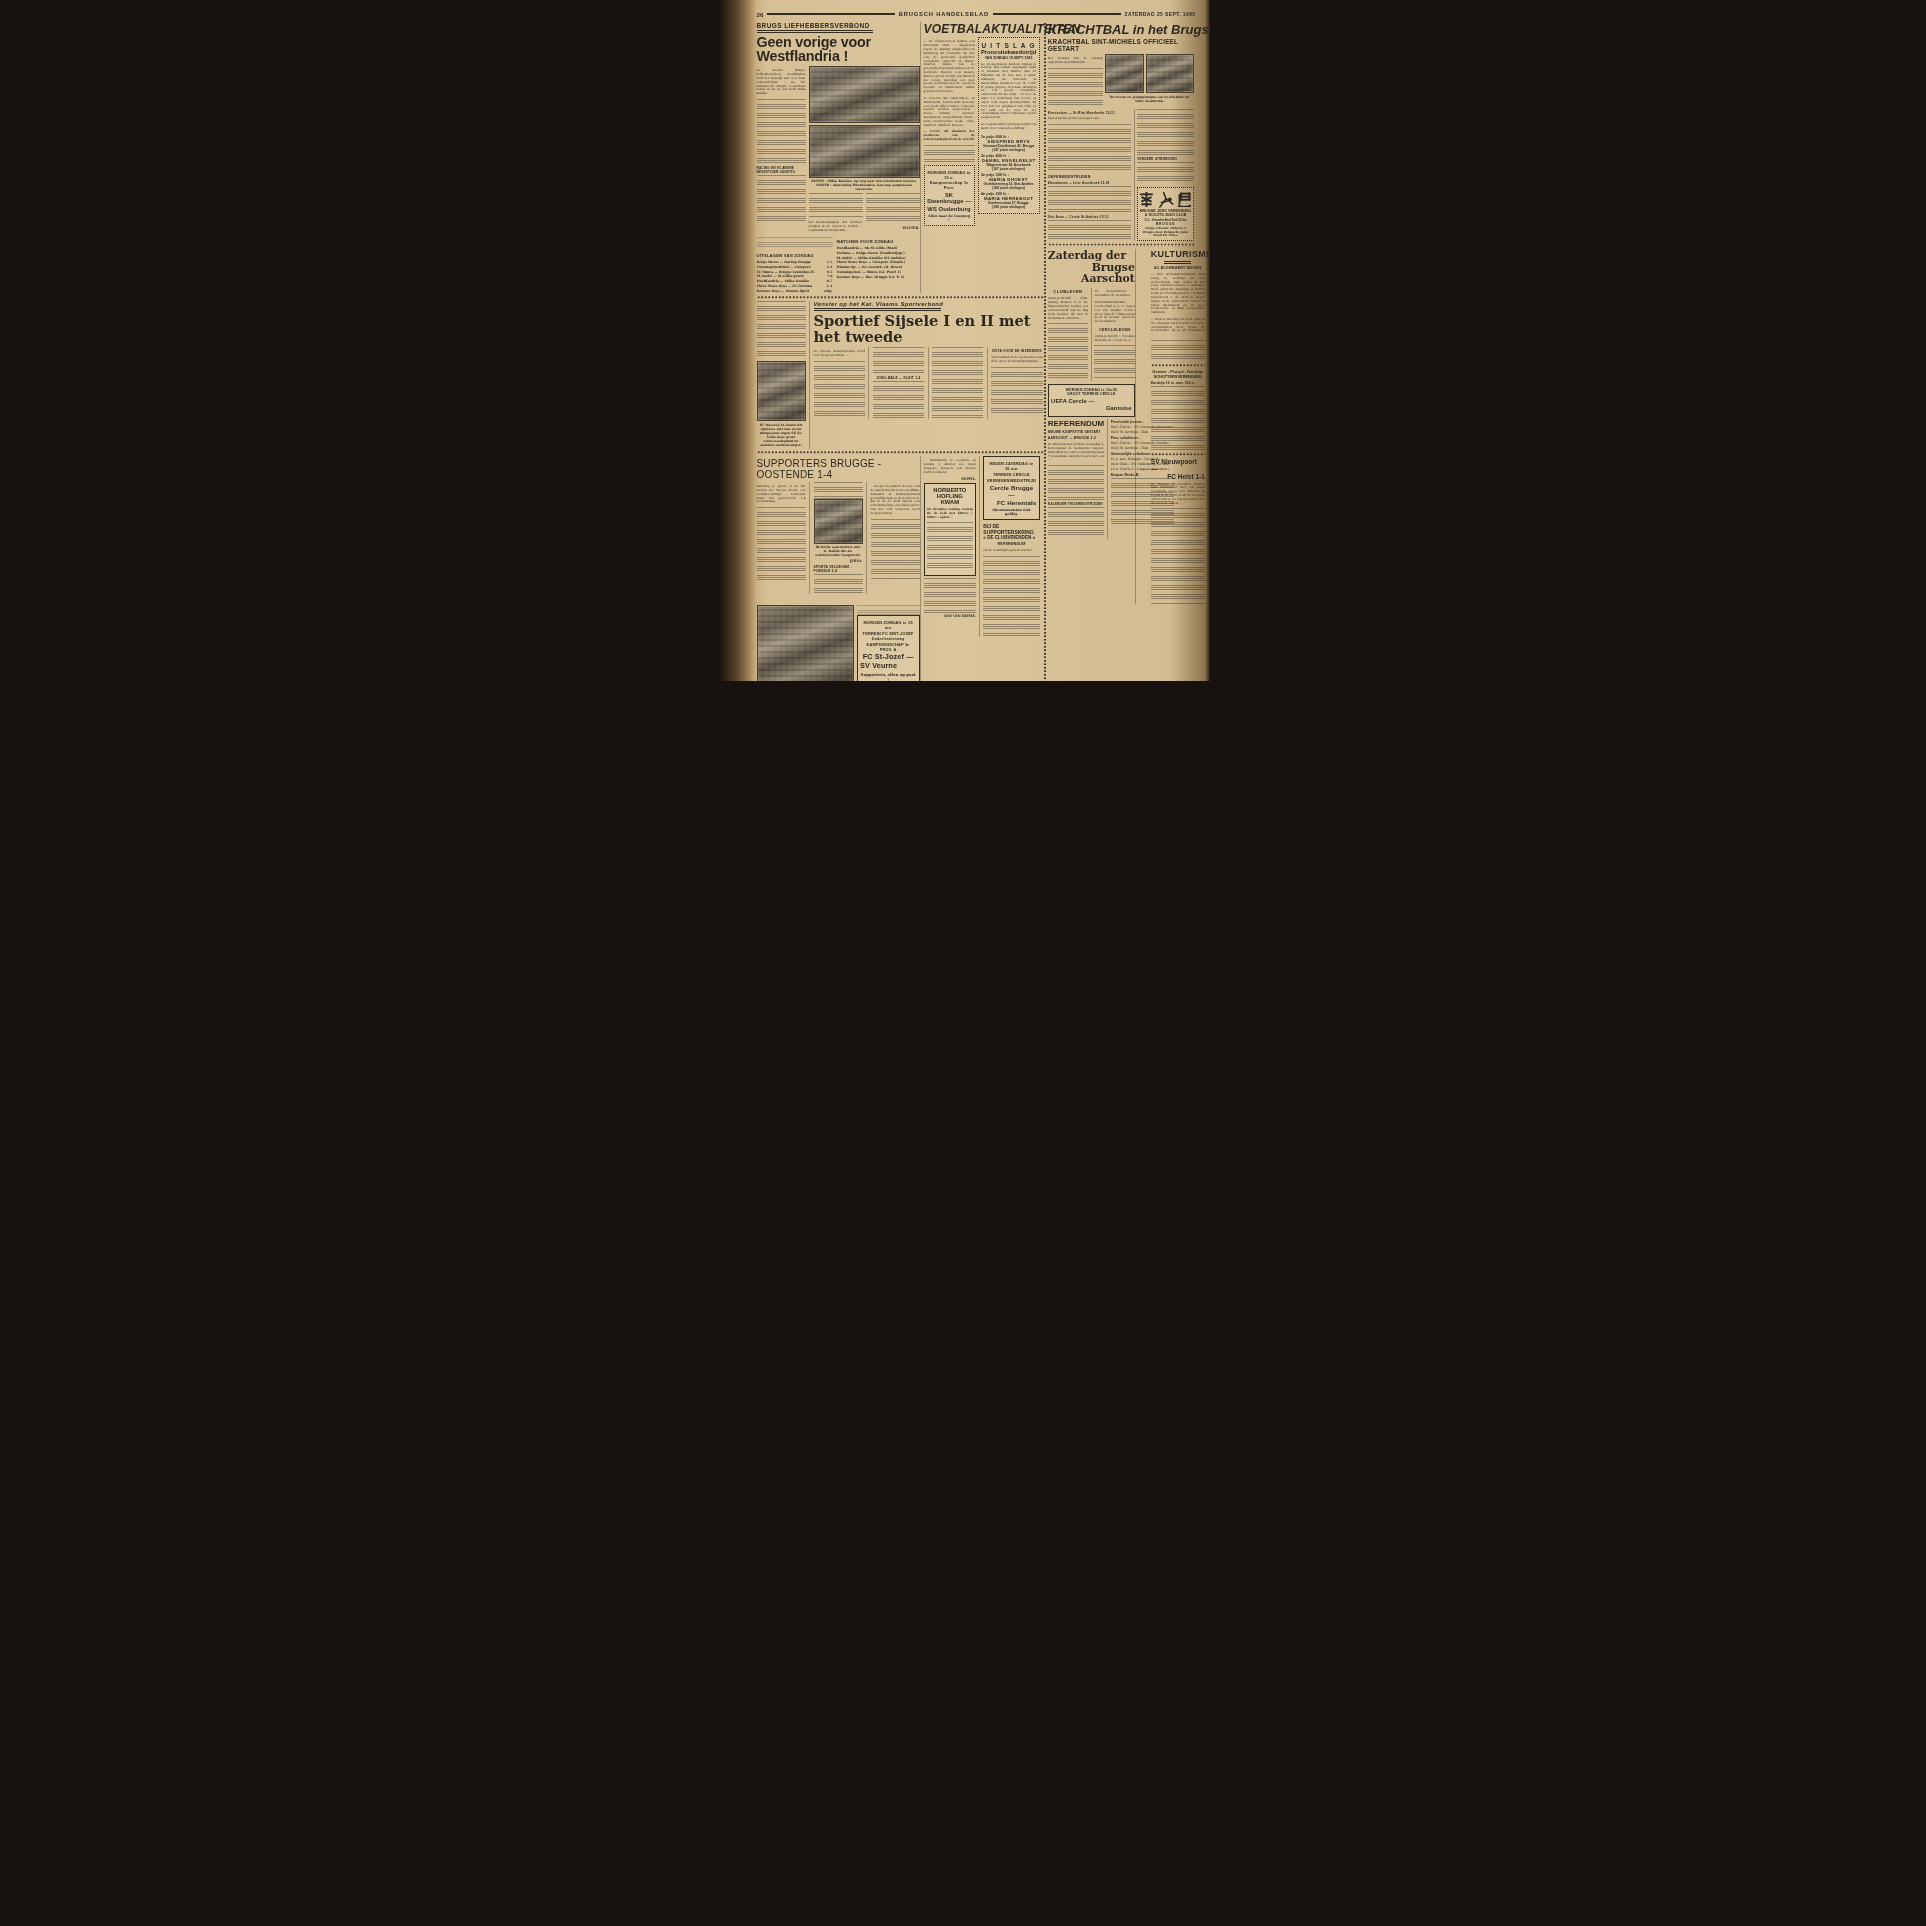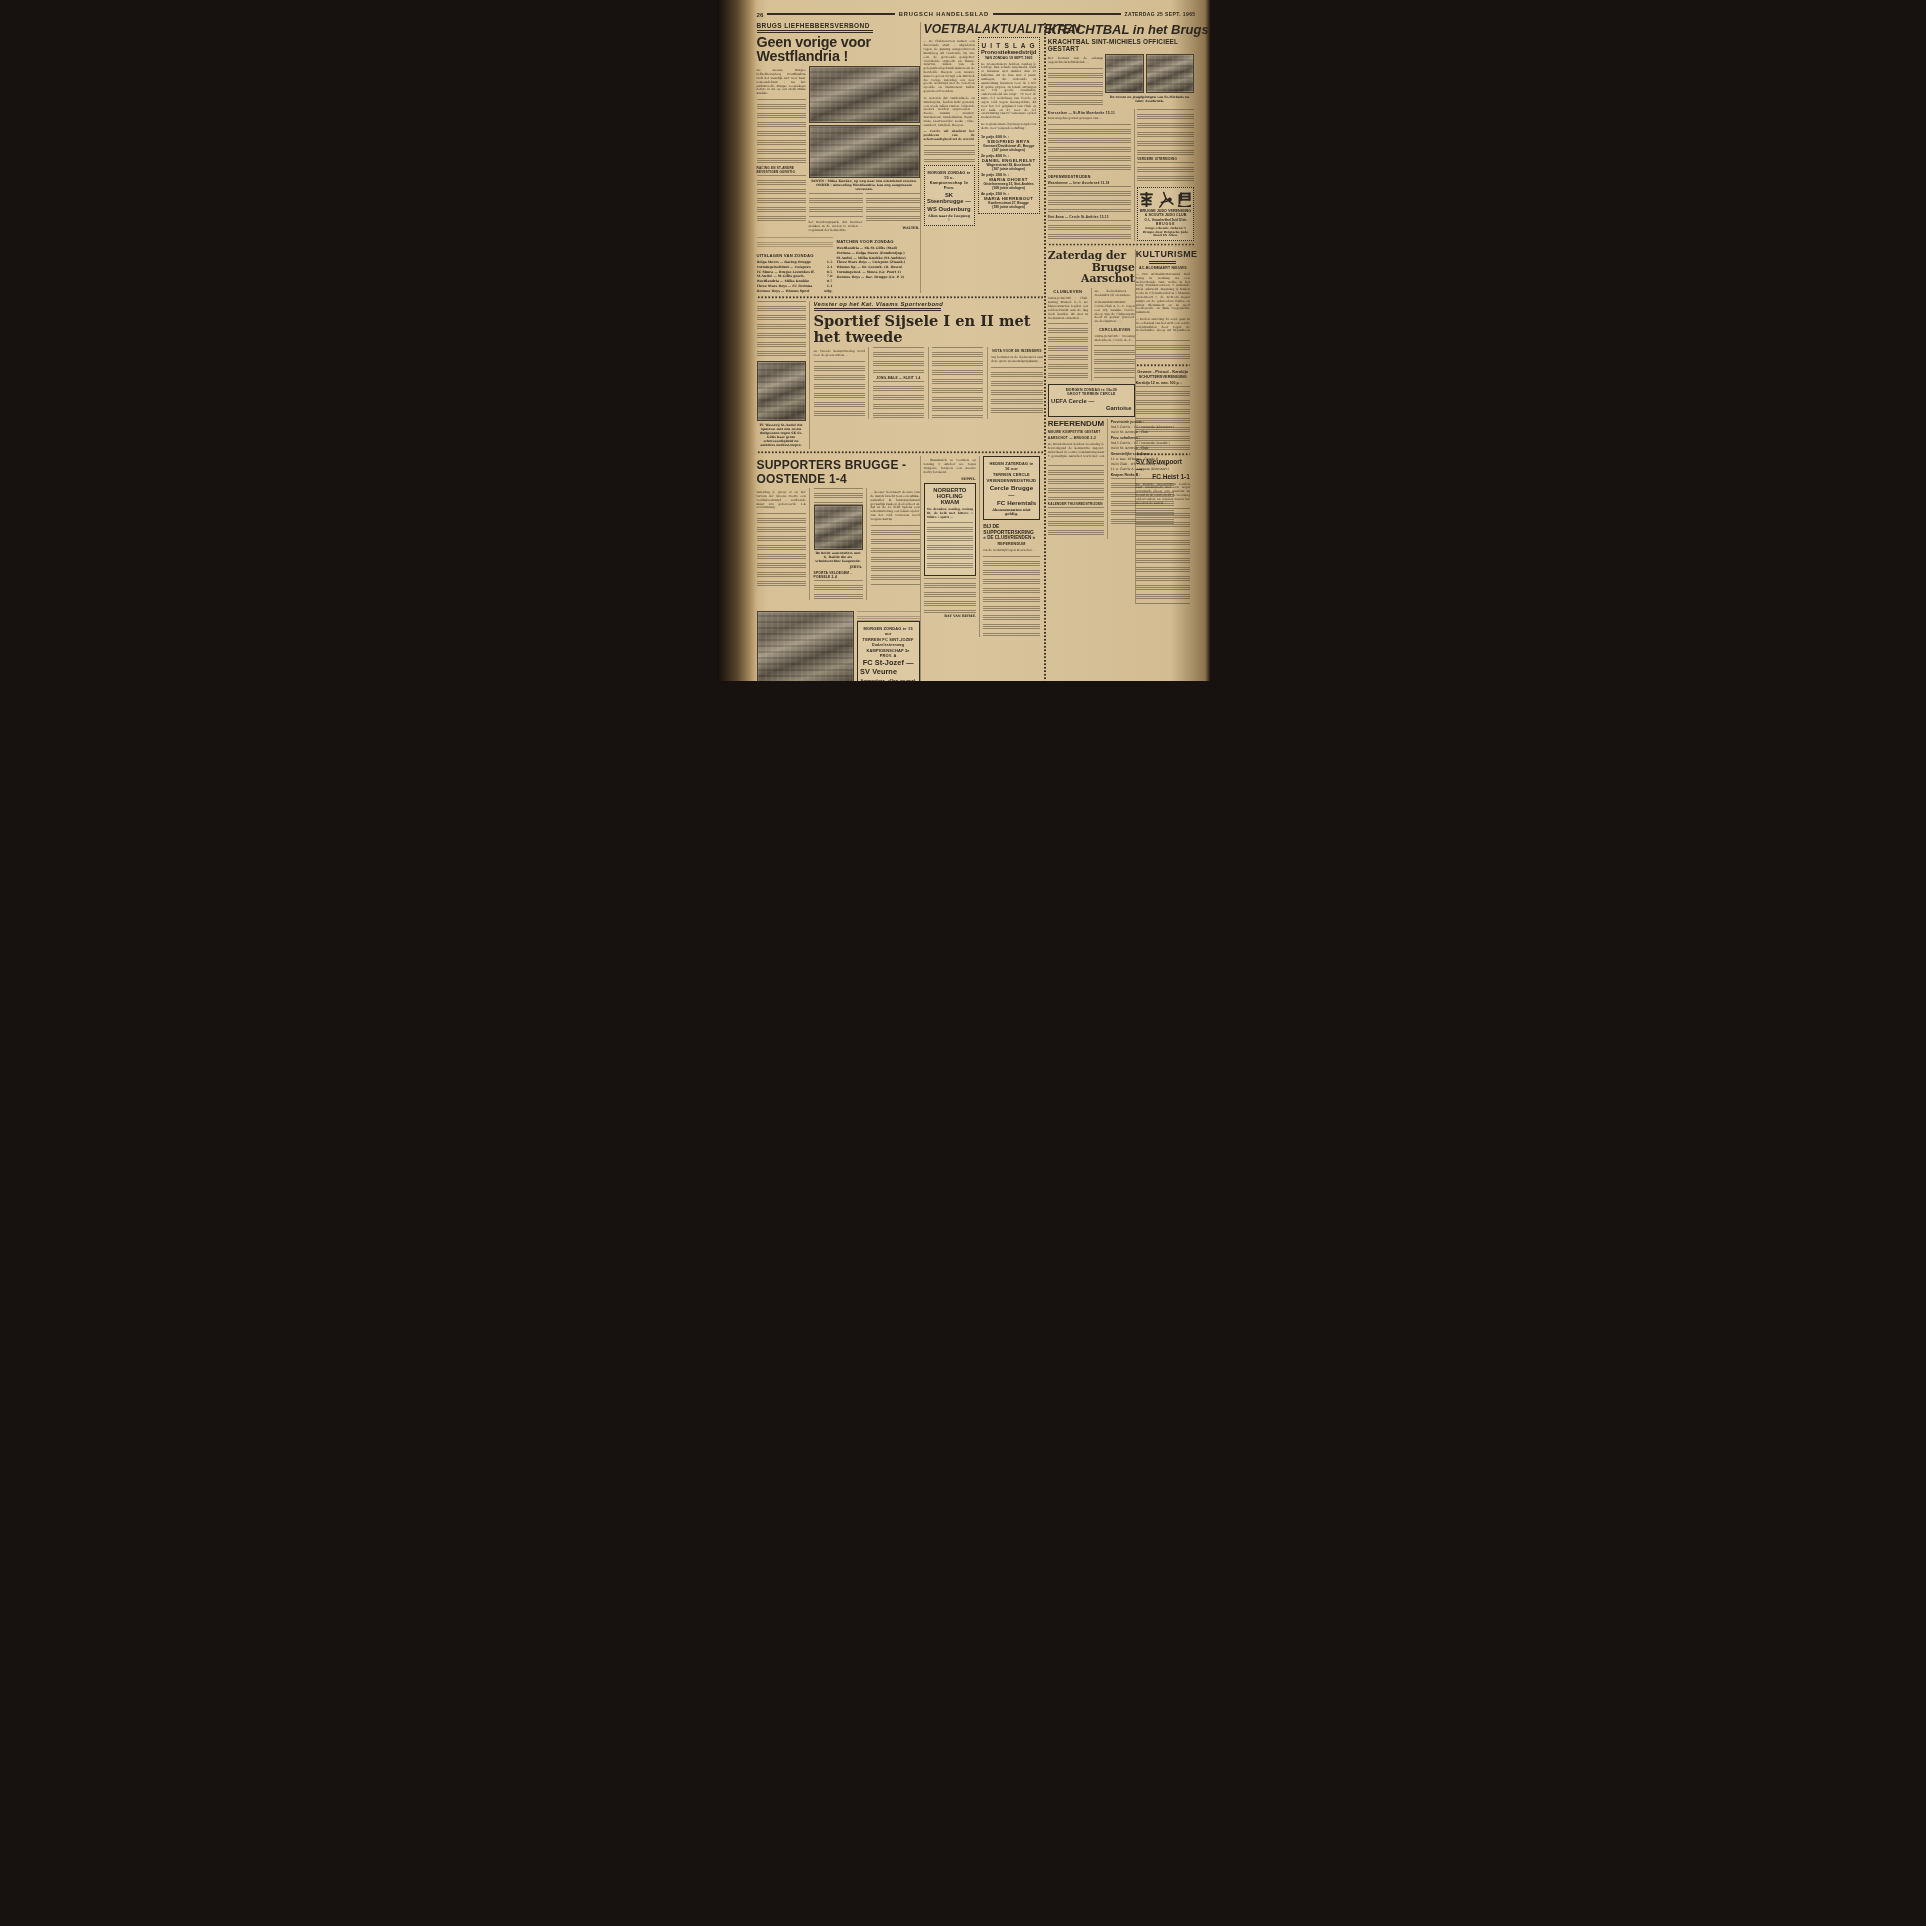--- a/index.html
+++ b/index.html
@@ -34,42 +34,42 @@
   .bx-note{font-family:"DejaVu Serif",serif;font-size:3.9px;font-weight:bold;margin-top:1.5px}
   
   .kicker{font-size:6.5px;font-weight:bold;letter-spacing:0.4px;white-space:nowrap}
   .rule2{border-top:1.2px solid #342c1f;border-bottom:0.4px solid #342c1f;height:0.8px;margin:1.2px 0 2.3px}
   .h-main{font-size:14.3px;font-weight:bold;letter-spacing:-0.2px;line-height:1.02;margin:0.8px 0 2.3px}
   .h-ital{font-size:12px;font-weight:bold;font-style:italic;letter-spacing:0.2px;text-align:center;margin:0 0 1.9px}
   .h-kracht{font-size:13px;font-weight:bold;font-style:italic;letter-spacing:0;margin:0 0 1.5px;white-space:nowrap}
   .h-kracht-sub{font-size:6.4px;font-weight:bold;letter-spacing:0.2px;margin:0 0 2.3px}
   .h-serif{font-family:"DejaVu Serif",serif;font-size:14.6px;font-weight:bold;line-height:1.05;margin:1.5px 0 3.1px}
   .h-serif2{font-family:"DejaVu Serif",serif;font-size:10.8px;font-weight:bold;line-height:1.1;margin:0.8px 0 2.3px}
-  .h-sup{font-size:12px;font-weight:bold;letter-spacing:0.2px;margin:1.5px 0 2.3px}
+  .h-sup{font-size:10px;font-weight:normal;letter-spacing:0.2px;margin:1.5px 0 2.3px}
   .h-mid{font-size:8px;font-weight:bold;line-height:1.1;margin:0.8px 0 1.9px}
   .list-title{font-size:4.2px;font-weight:bold;letter-spacing:0.2px;margin:2.3px 0 1.5px}
   .scorerow{display:flex;justify-content:space-between;font-family:"DejaVu Serif",serif;font-size:3.2px;font-weight:bold;line-height:1.5}
   .scorerow .m{overflow:hidden;white-space:nowrap;text-overflow:ellipsis;padding-right:2.3px}
   .plainrow{font-family:"DejaVu Serif",serif;font-size:3.2px;font-weight:bold;line-height:1.5;white-space:nowrap;overflow:hidden;text-overflow:ellipsis}
   .group-h{font-size:3.5px;font-weight:bold;margin:1.5px 0 0.8px}
   
   .mast{display:flex;align-items:center;gap:3.9px;height:11.6px;margin-bottom:1.5px}
   .mast .bars{flex:1;height:2.7px;background:linear-gradient(180deg,#342c1f 0 1.2px,rgba(0,0,0,0) 1.2px 1.5px,#342c1f 1.5px 2.1px,rgba(0,0,0,0) 2.1px)}
   .mast .pg{font-size:6.2px;font-weight:bold}
   .mast .tt{font-size:5.8px;font-weight:bold;letter-spacing:0.8px;white-space:nowrap}
   .mast .dt{font-size:5px;font-weight:bold;letter-spacing:0.4px;white-space:nowrap}
   .super{display:flex}
   .leftcol{width:286px;flex:0 0 286px}
   .rightcol{width:146px;flex:0 0 146px}
   .zoneAB{display:flex}
   .zoneA{width:163px;flex:0 0 163px}
   .zoneB{width:116px;flex:0 0 116px;border-left:0.4px solid rgba(62,52,36,.38);padding-left:3.1px}
   .zoneCD{display:flex}
   .zoneC{width:87px;flex:0 0 87px}
-  .zoneD{width:54px;flex:0 0 54px;border-left:0.4px solid rgba(62,52,36,.38);padding-left:0}
+  .zoneD{width:54px;flex:0 0 54px;border-left:0.4px solid rgba(62,52,36,.38);padding-left:15px}
   .kanji-art{display:flex;align-items:center;justify-content:space-between;margin:0.8px 0}
 </style>
 </head>
 <body>
 
 <div class="stage">
  <div class="content">
 
   <div class="mast">
     <span class="pg">26</span>

